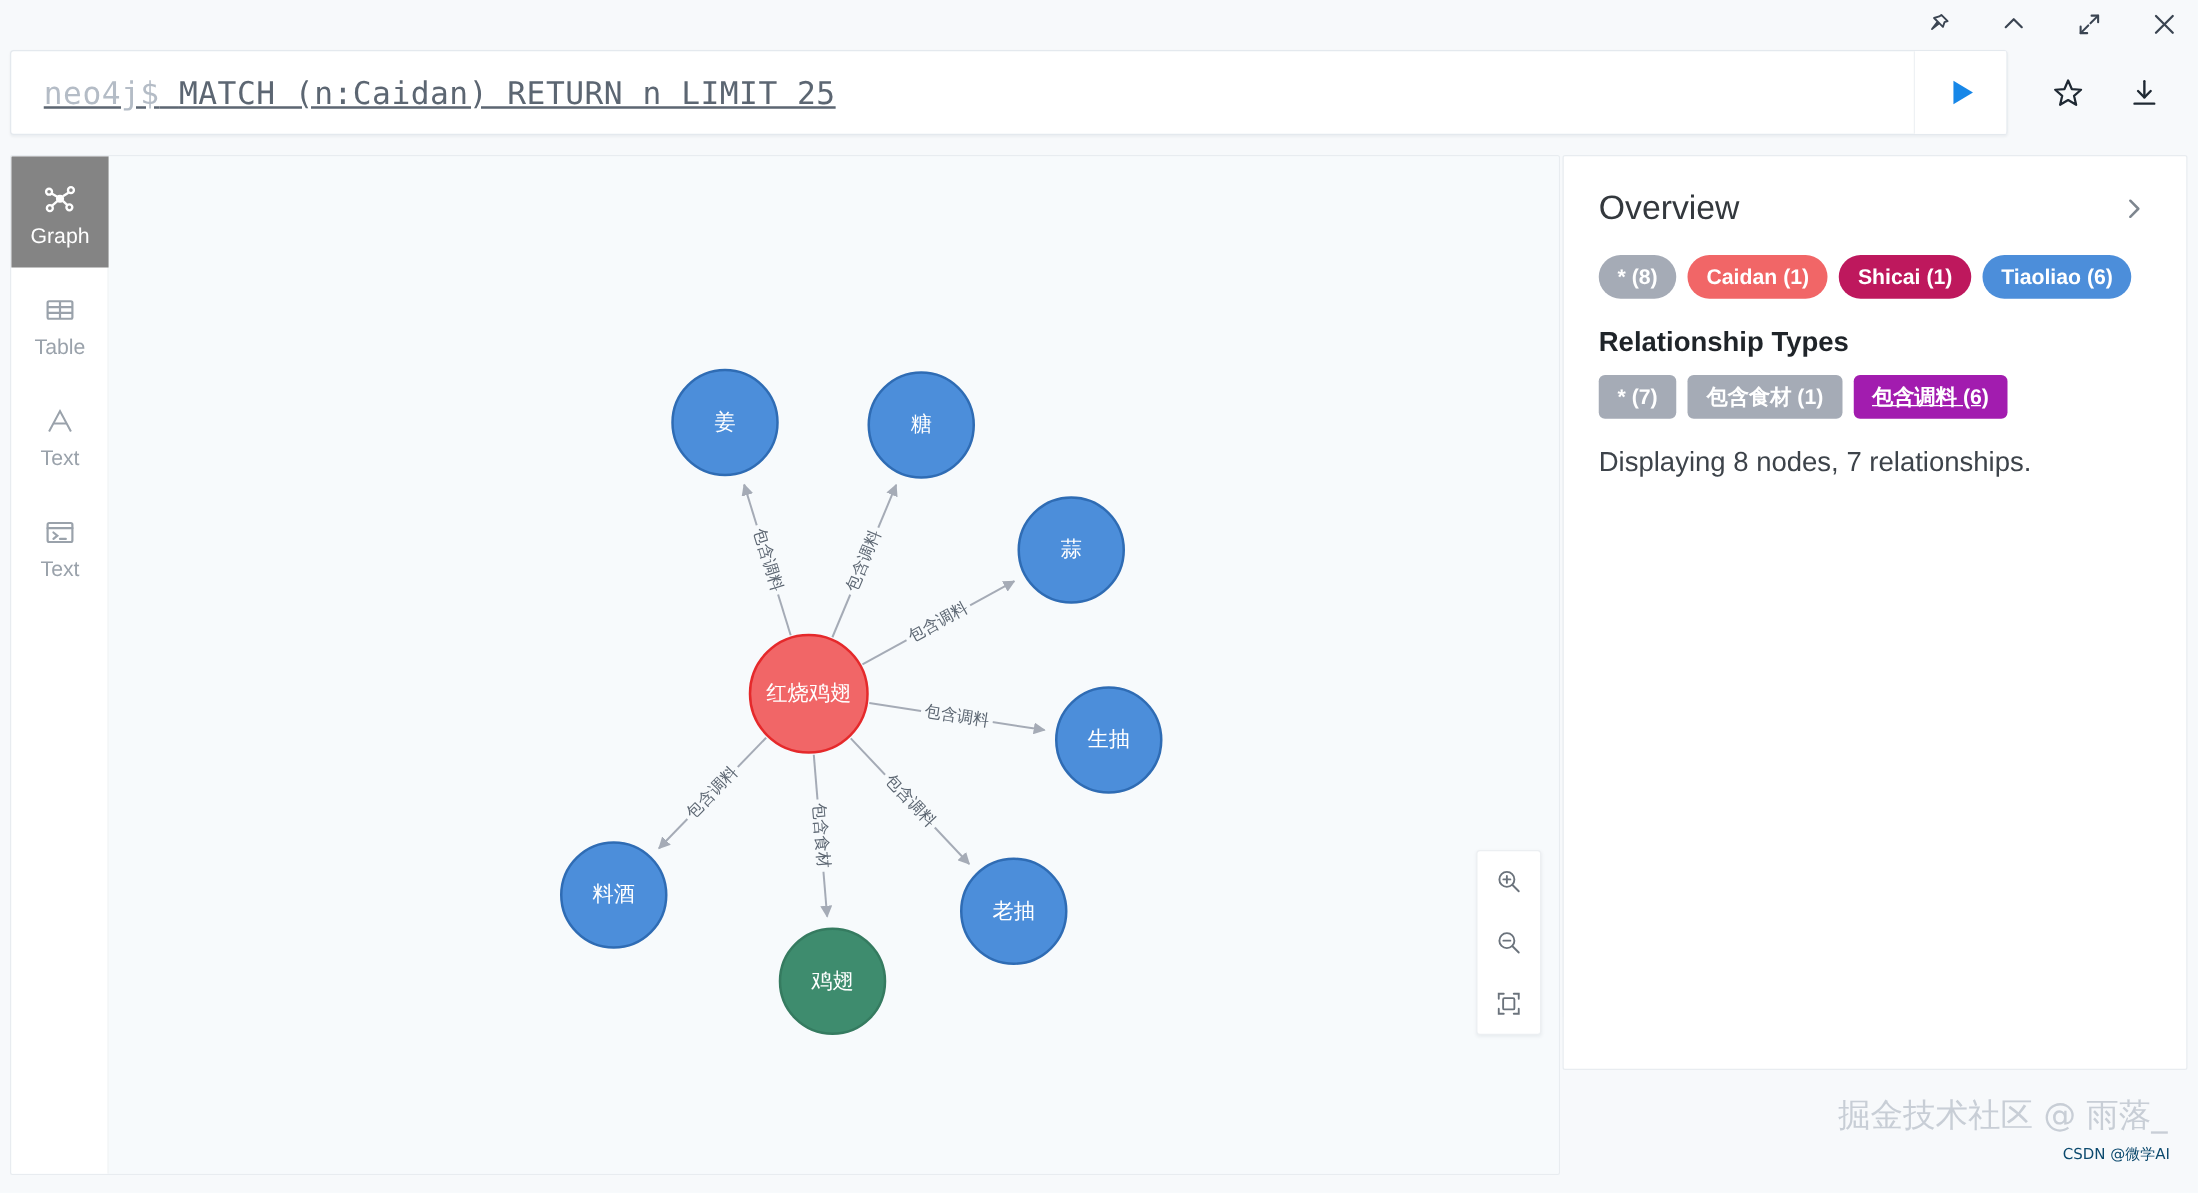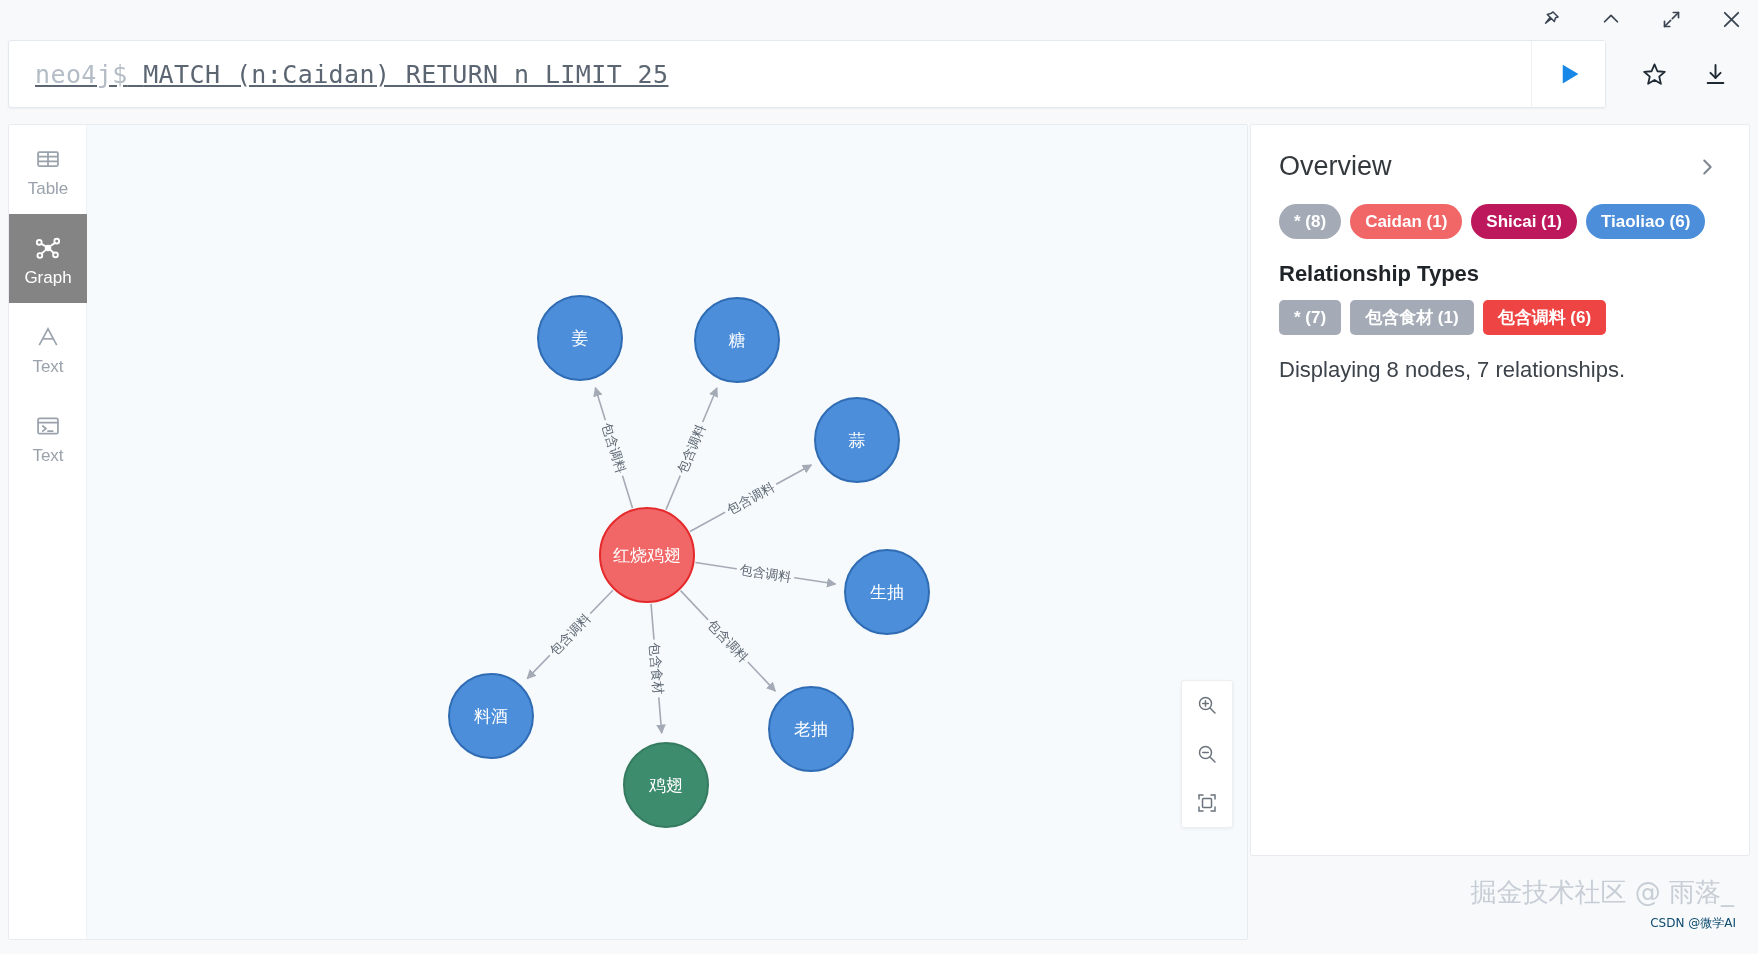--- a/index.html
+++ b/index.html
@@ -336,48 +336,48 @@
         <line x1="12" y1="3.5" x2="12" y2="15"></line>
         <polyline points="7.5,10.5 12,15 16.5,10.5"></polyline>
         <line x1="5" y1="19.5" x2="19" y2="19.5"></line>
       </svg>
     </div>
   </div>
 
   <div class="frame">
 
     <div class="view-sidebar">
-
-      <div class="view-item">
-        <span class="vi-icon">
-          <svg width="28" height="28" viewBox="0 0 24 24" fill="none" stroke="currentColor" stroke-width="1.5">
-            <rect x="3.5" y="6" width="17" height="12" rx="1"></rect>
-            <line x1="3.5" y1="10" x2="20.5" y2="10"></line>
-            <line x1="3.5" y1="14" x2="20.5" y2="14"></line>
-            <line x1="12" y1="6" x2="12" y2="18"></line>
-          </svg>
-        </span>
-        <span class="vi-label">Table</span>
-      </div>
 
       <div class="view-item active">
         <span class="vi-icon">
           <svg width="30" height="30" viewBox="0 0 24 24" fill="none" stroke="currentColor" stroke-width="1.5">
             <circle cx="12" cy="12" r="2.6" fill="currentColor" stroke="none"></circle>
             <circle cx="5" cy="7.5" r="1.9"></circle>
             <circle cx="19" cy="6.5" r="1.9"></circle>
             <circle cx="5.5" cy="18" r="1.9"></circle>
             <circle cx="18" cy="17.5" r="1.9"></circle>
             <line x1="10.2" y1="10.7" x2="6.4" y2="8.5"></line>
             <line x1="13.9" y1="10.4" x2="17.4" y2="8.1"></line>
             <line x1="10.3" y1="13.5" x2="6.8" y2="16.5"></line>
             <line x1="13.8" y1="13.4" x2="16.7" y2="16.1"></line>
           </svg>
         </span>
         <span class="vi-label">Graph</span>
+      </div>
+
+      <div class="view-item">
+        <span class="vi-icon">
+          <svg width="28" height="28" viewBox="0 0 24 24" fill="none" stroke="currentColor" stroke-width="1.5">
+            <rect x="3.5" y="6" width="17" height="12" rx="1"></rect>
+            <line x1="3.5" y1="10" x2="20.5" y2="10"></line>
+            <line x1="3.5" y1="14" x2="20.5" y2="14"></line>
+            <line x1="12" y1="6" x2="12" y2="18"></line>
+          </svg>
+        </span>
+        <span class="vi-label">Table</span>
       </div>
 
       <div class="view-item">
         <span class="vi-icon">
           <svg width="28" height="28" viewBox="0 0 24 24" fill="none" stroke="currentColor" stroke-width="1.4">
             <path d="M4.5 19 L12 5 L19.5 19"></path>
             <line x1="7.6" y1="13.6" x2="16.4" y2="13.6"></line>
           </svg>
         </span>
         <span class="vi-label">Text</span>
@@ -507,21 +507,21 @@
         <div class="chip" style="background: rgb(165, 171, 182);">* (8)</div>
         <div class="chip" style="background: rgb(241, 102, 103);">Caidan (1)</div>
         <div class="chip" style="background: #be185d;">Shicai (1)</div>
         <div class="chip" style="background: rgb(76, 142, 218);">Tiaoliao (6)</div>
       </div>
 
     <div class="ov-section-title">Relationship Types</div>
     <div class="chip-row" id="rel-type-chips">
         <div class="chip rel" style="background: rgb(165, 171, 182);">* (7)</div>
         <div class="chip rel" style="background: rgb(165, 171, 182);">包含食材 (1)</div>
-        <div class="chip rel" style="background: #ef4444;">包含调料 (6)</div>
+        <div class="chip rel" style="background: #a21caf; text-decoration: underline;">包含调料 (6)</div>
       </div>
 
     <div class="ov-summary">Displaying 8 nodes, 7 relationships.</div>
   </div>
 
   <div class="wm-primary">掘金技术社区 @ 雨落_</div>
   <div class="wm-secondary">CSDN @微学AI</div>
 
 </div>
 

